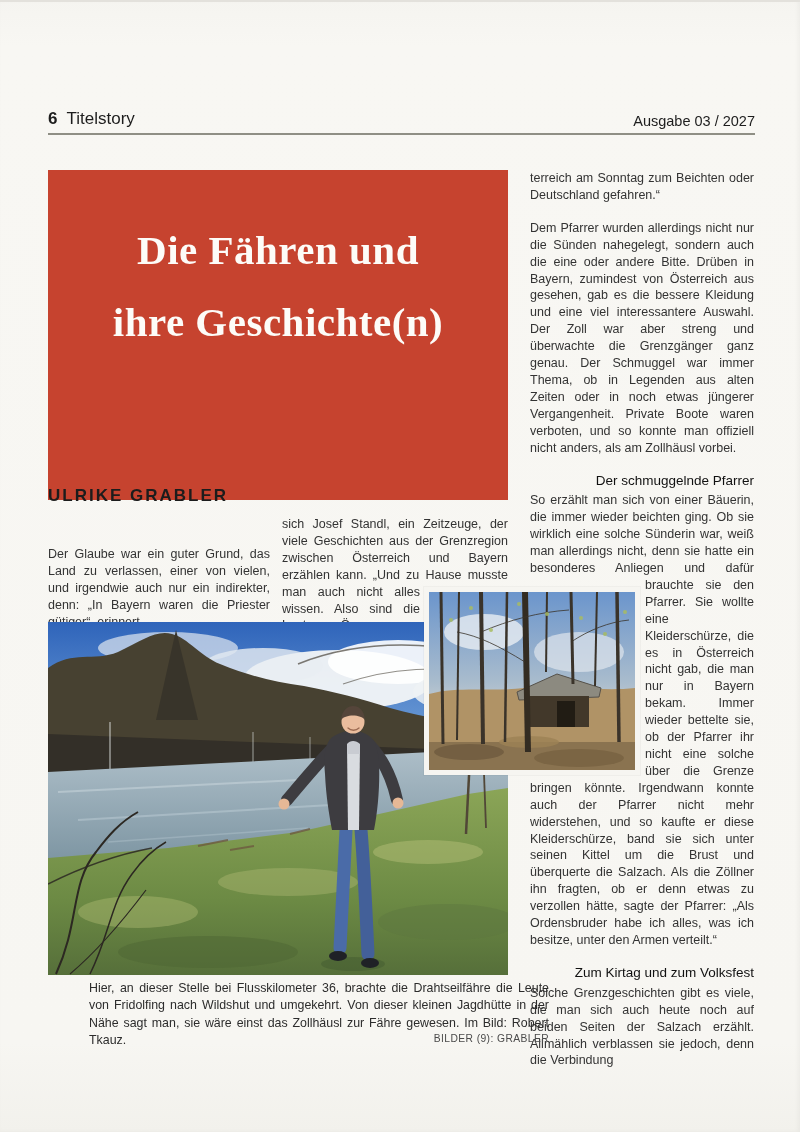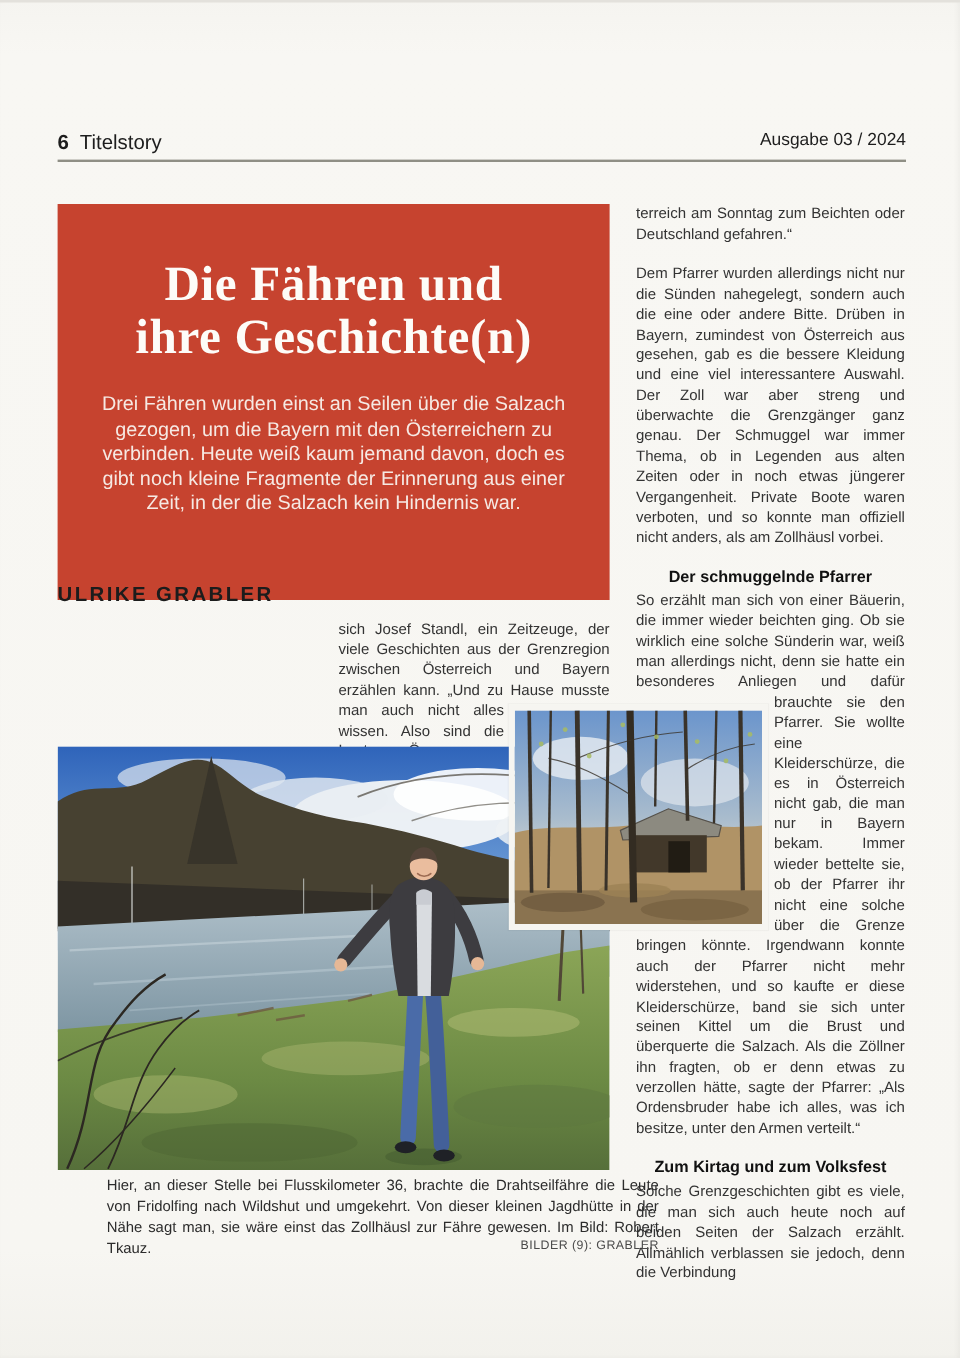--- a/index.html
+++ b/index.html
@@ -3,43 +3,43 @@
 <meta charset="utf-8">
 <style>
   html,body{margin:0;padding:0;background:#e9e7e2;}
   .page{
     position:relative;width:800px;height:1132px;overflow:hidden;
     background:linear-gradient(180deg,#f5f4f0 0%,#f8f7f3 4%,#f7f6f2 92%,#f2f1ec 100%);
     font-family:"Liberation Sans",sans-serif;color:#333;
     box-shadow:inset 0 2px 0 #e3e1dc, inset -2px 0 4px rgba(0,0,0,.04);
   }
   
-  .header{position:absolute;left:48px;top:109px;width:707px;display:flex;justify-content:space-between;align-items:flex-start;}
+  .header{position:absolute;left:48px;top:109px;width:707px;display:flex;justify-content:space-between;align-items:flex-end;}
   .header-left{font-size:17px;color:#1d1d1d;}
   .header-left .pagenum{font-weight:bold;margin-right:9px;}
   .header-right{font-size:14.5px;color:#1d1d1d;}
   .header-rule{position:absolute;left:48px;top:133px;width:707px;height:2px;background:#8f8f85;}
   
   .hero{position:absolute;left:48px;top:170px;width:460px;height:330px;background:#c6432f;text-align:center;}
   .hero-title{
     margin:44px 10px 0;font-family:"Liberation Serif","DejaVu Serif",serif;font-weight:bold;
-    font-size:41px;line-height:44px;color:#fdfcf8;white-space:pre-line;letter-spacing:.5px;
+    font-size:41px;line-height:72px;color:#fdfcf8;white-space:pre-line;letter-spacing:.5px;
   }
   .hero-lede{
     margin:25px auto 0;width:438px;font-size:16.5px;line-height:20.5px;
     color:#f6e9e3;white-space:pre-line;
   }
   
   .byline{position:absolute;left:48px;top:486px;font-size:17px;font-weight:bold;letter-spacing:2px;color:#1c1c1c;}
   
   .col{position:absolute;font-size:12.5px;line-height:16.9px;text-align:justify;color:#333;
        -webkit-hyphens:auto;hyphens:auto;}
   .col p{margin:0 0 16px 0;}
   .col p:last-child{margin-bottom:0;}
-  .subhead{font-size:13.5px;font-weight:bold;color:#111;margin:0 0 3px 0;text-align:center;}
+  .subhead{font-size:13.5px;font-weight:normal;color:#111;margin:0 0 3px 0;text-align:right;}
   .col-left{left:48px;top:546px;width:222px;}
   .col-middle{left:282px;top:516px;width:226px;}
   .mid-spacer{float:right;width:88px;height:140px;
       shape-outside:polygon(0 71px,88px 71px,88px 140px,0 140px);}
   .col-right{left:530px;top:170px;width:224px;}
   .right-spacer{float:left;width:115px;height:606px;
       shape-outside:polygon(0 414px,115px 414px,115px 606px,0 606px);}
   
   .main-photo{position:absolute;left:48px;top:622px;width:460px;height:353px;margin:0;}
   .main-photo svg{display:block;width:100%;height:100%;}
@@ -53,36 +53,34 @@
 </style>
 </head>
 <body>
 
 <div class="page">
 
   <div class="header">
     <div class="header-left">
       <span class="pagenum">6</span><span>Titelstory</span>
     </div>
-    <div class="header-right">Ausgabe 03 / 2024</div>
+    <div class="header-right">Ausgabe 03 / 2027</div>
   </div>
   <div class="header-rule"></div>
 
   <section class="hero">
     <h1 class="hero-title">Die Fähren und
 ihre Geschichte(n)</h1>
-    <p class="hero-lede">Drei Fähren wurden einst an Seilen über die Salzach
-gezogen, um die Bayern mit den Österreichern zu
-verbinden. Heute weiß kaum jemand davon, doch es
-gibt noch kleine Fragmente der Erinnerung aus einer
-Zeit, in der die Salzach kein Hindernis war.</p>
   </section>
 
   <div class="byline">ULRIKE GRABLER</div>
 
+  <div class="col col-left">
+    <p>Der Glaube war ein guter Grund, das Land zu verlassen, einer von vielen, und irgendwie auch nur ein indirekter, denn: „In Bayern waren die Priester gütiger“, erinnert</p>
+  </div>
 
   <div class="col col-middle">
     <div class="mid-spacer"></div>
     <p>sich Josef Standl, ein Zeitzeuge, der viele Geschichten aus der Grenzregion zwischen Österreich und Bayern erzählen kann. „Und zu Hause musste man auch nicht alles wissen. Also sind die Leute aus Ös-</p>
   </div>
 
   <div class="col col-right">
     <div class="right-spacer"></div>
     <p>terreich am Sonntag zum Beichten oder Deutschland gefahren.“</p>
     <p>Dem Pfarrer wurden allerdings nicht nur die Sünden nahegelegt, sondern auch die eine oder andere Bitte. Drüben in Bayern, zumindest von Österreich aus gesehen, gab es die bessere Kleidung und eine viel interessantere Auswahl. Der Zoll war aber streng und überwachte die Grenzgänger ganz genau. Der Schmuggel war immer Thema, ob in Legenden aus alten Zeiten oder in noch etwas jüngerer Vergangenheit. Private Boote waren verboten, und so konnte man offiziell nicht anders, als am Zollhäusl vorbei.</p>

